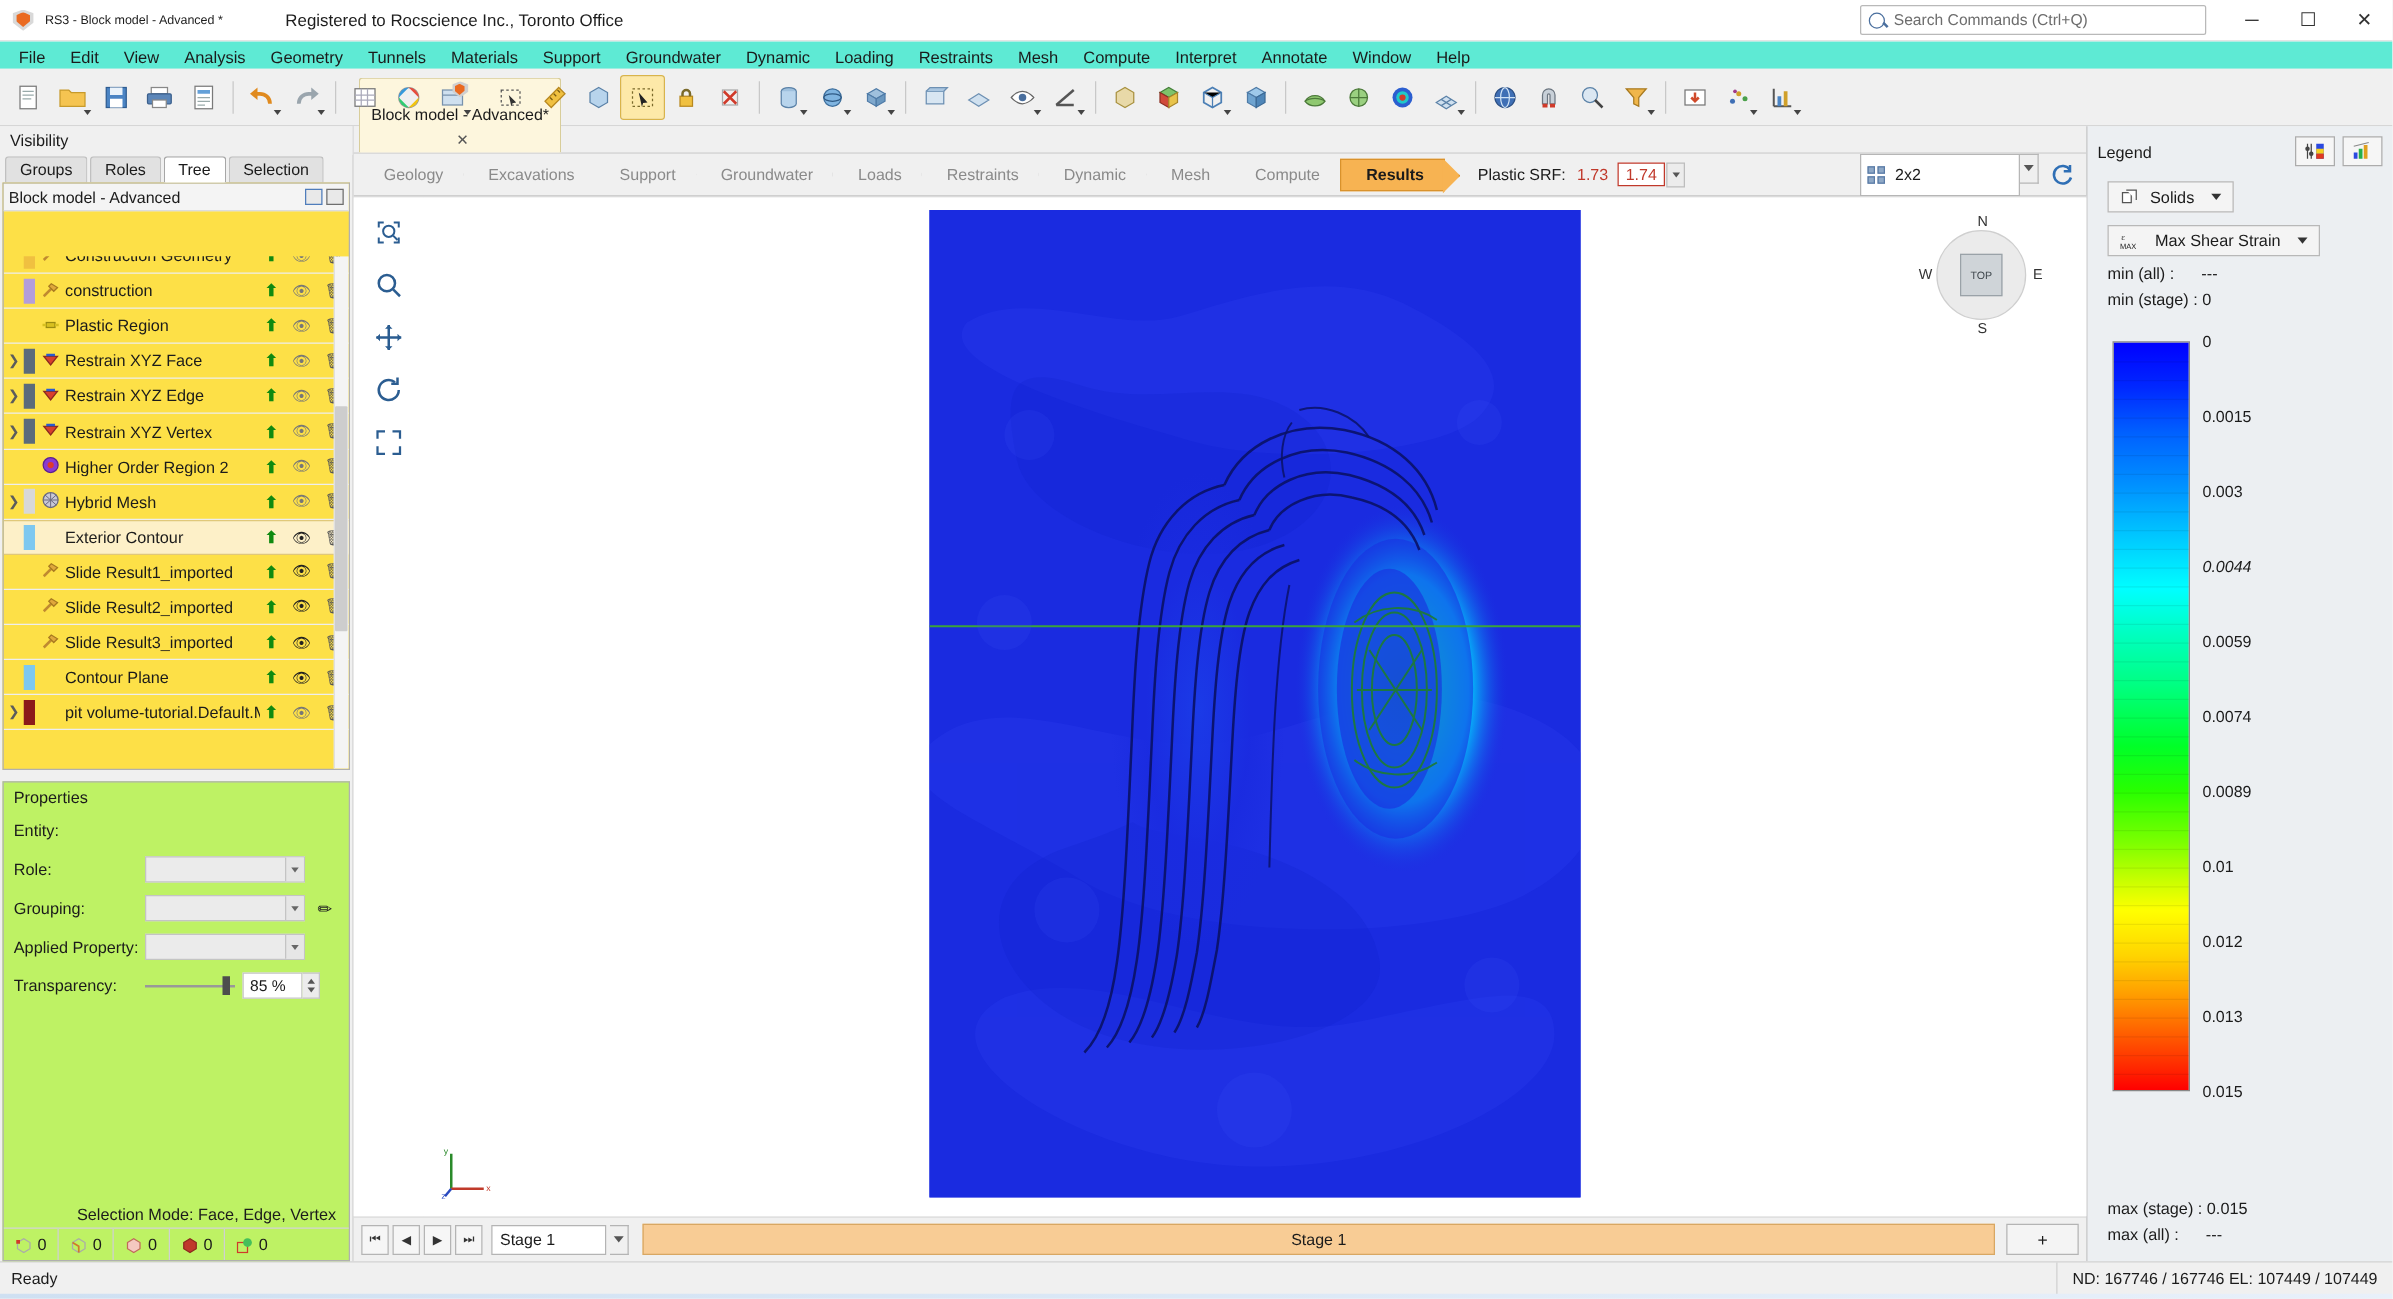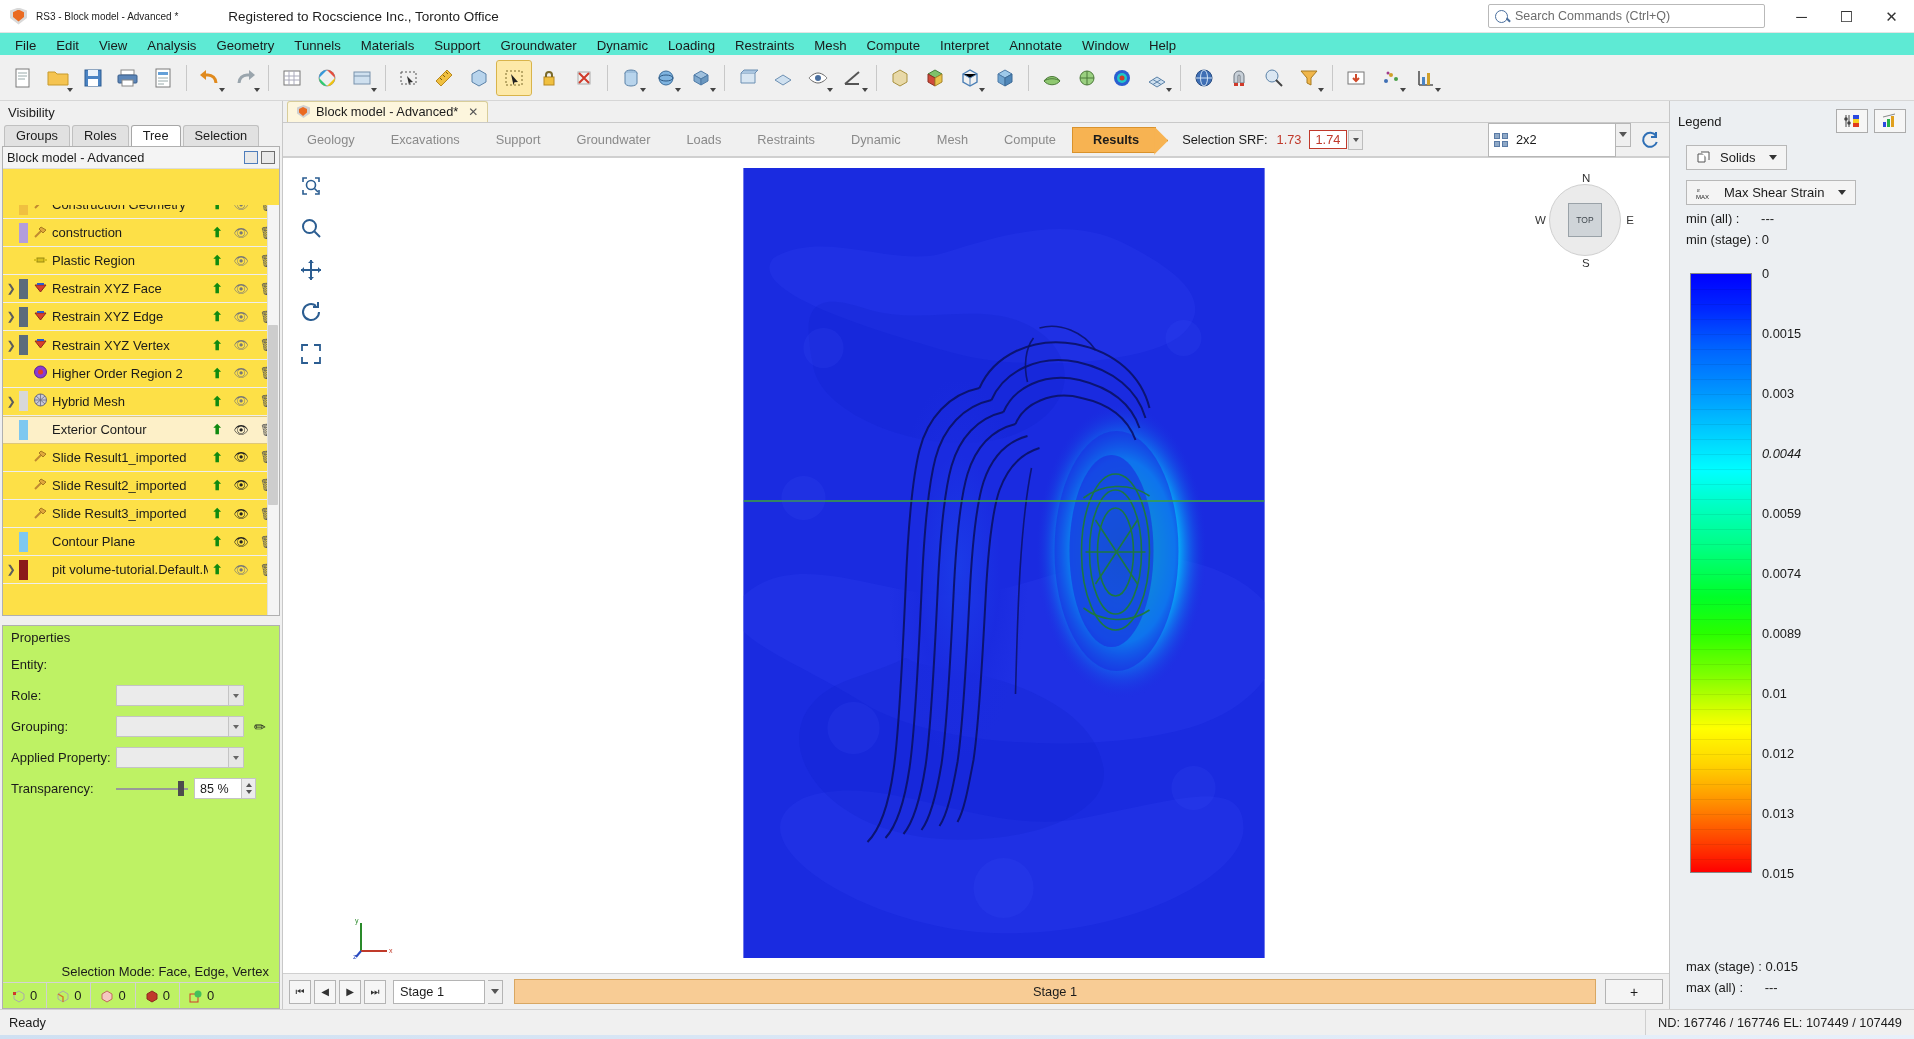--- a/index.html
+++ b/index.html
@@ -115,21 +115,21 @@
   .counters { display:flex; align-items:center; height:26px; font-size:13px; border-top:1px solid #d4d4d4;}
   .ctr { display:flex; align-items:center; gap:4px; padding:0 9px; border-right:1px solid #d0d0d0; height:100%; }
   .ctr:last-child{border-right:none;}
   .cico { width:14px; height:14px; }
 
   
   .center { flex:1; display:flex; flex-direction:column; min-width:0; background:#f0f0f0; }
   .doctabs { height:22px; display:flex; align-items:flex-end; padding-left:4px; border-bottom:1px solid #c9c9c9; background:#f0f0f0; }
   .doctab {
     display:flex; align-items:center; gap:6px; font-size:12.8px; background:#fdf6dd;
-    border:1px solid #d8cd9a; border-bottom:none; padding:2px 9px 3px; border-radius:3px 3px 0 0;
+    border:1px solid #d8cd9a; border-bottom:none; padding:2px 9px 3px; border-radius:3px 3px 0 0;flex-direction:column;
   }
   .doctab .dt-ico { width:13px;height:13px;position:relative;}
   .doctab .dt-ico .a{position:absolute;width:13px;height:13px;background:#d0d0d0;clip-path:polygon(50% 0%,100% 20%,100% 65%,50% 100%,0% 65%,0% 20%);}
   .doctab .dt-ico .b{position:absolute;width:8px;height:9px;left:2px;top:2px;background:#ea6a21;clip-path:polygon(50% 0%,100% 22%,100% 62%,50% 100%,0% 62%,0% 22%);}
   .doctab .x { font-size:12px; color:#555; margin-left:4px; }
 
   .wflow { height:34px; display:flex; align-items:center; background:#f0f0f0; border-bottom:1px solid #cfcfcf; padding-left:4px; }
   .chev {
     position:relative; height:26px; display:flex; align-items:center; padding:0 16px 0 20px;
     font-size:12.8px; color:#8a8a8a; background:#f0f0f0;
@@ -866,21 +866,21 @@
             <span class="sep"></span>
           </div>
         <div class="chev">
             <span>Compute</span>
             <span class="sep"></span>
           </div>
         <div class="chev active">
             <span>Results</span>
           </div>
 
-        <span class="srf-label">Selection SRF:</span>
+        <span class="srf-label">Plastic SRF:</span>
         <span class="srf-v1">1.73</span>
         <span class="srf-box">1.74</span>
         <span class="srf-dd">
             <i></i>
           </span>
 
         <div class="wflow-right">
           <div style="display:flex;">
             <div class="layout-combo">
               <span class="grid4">

